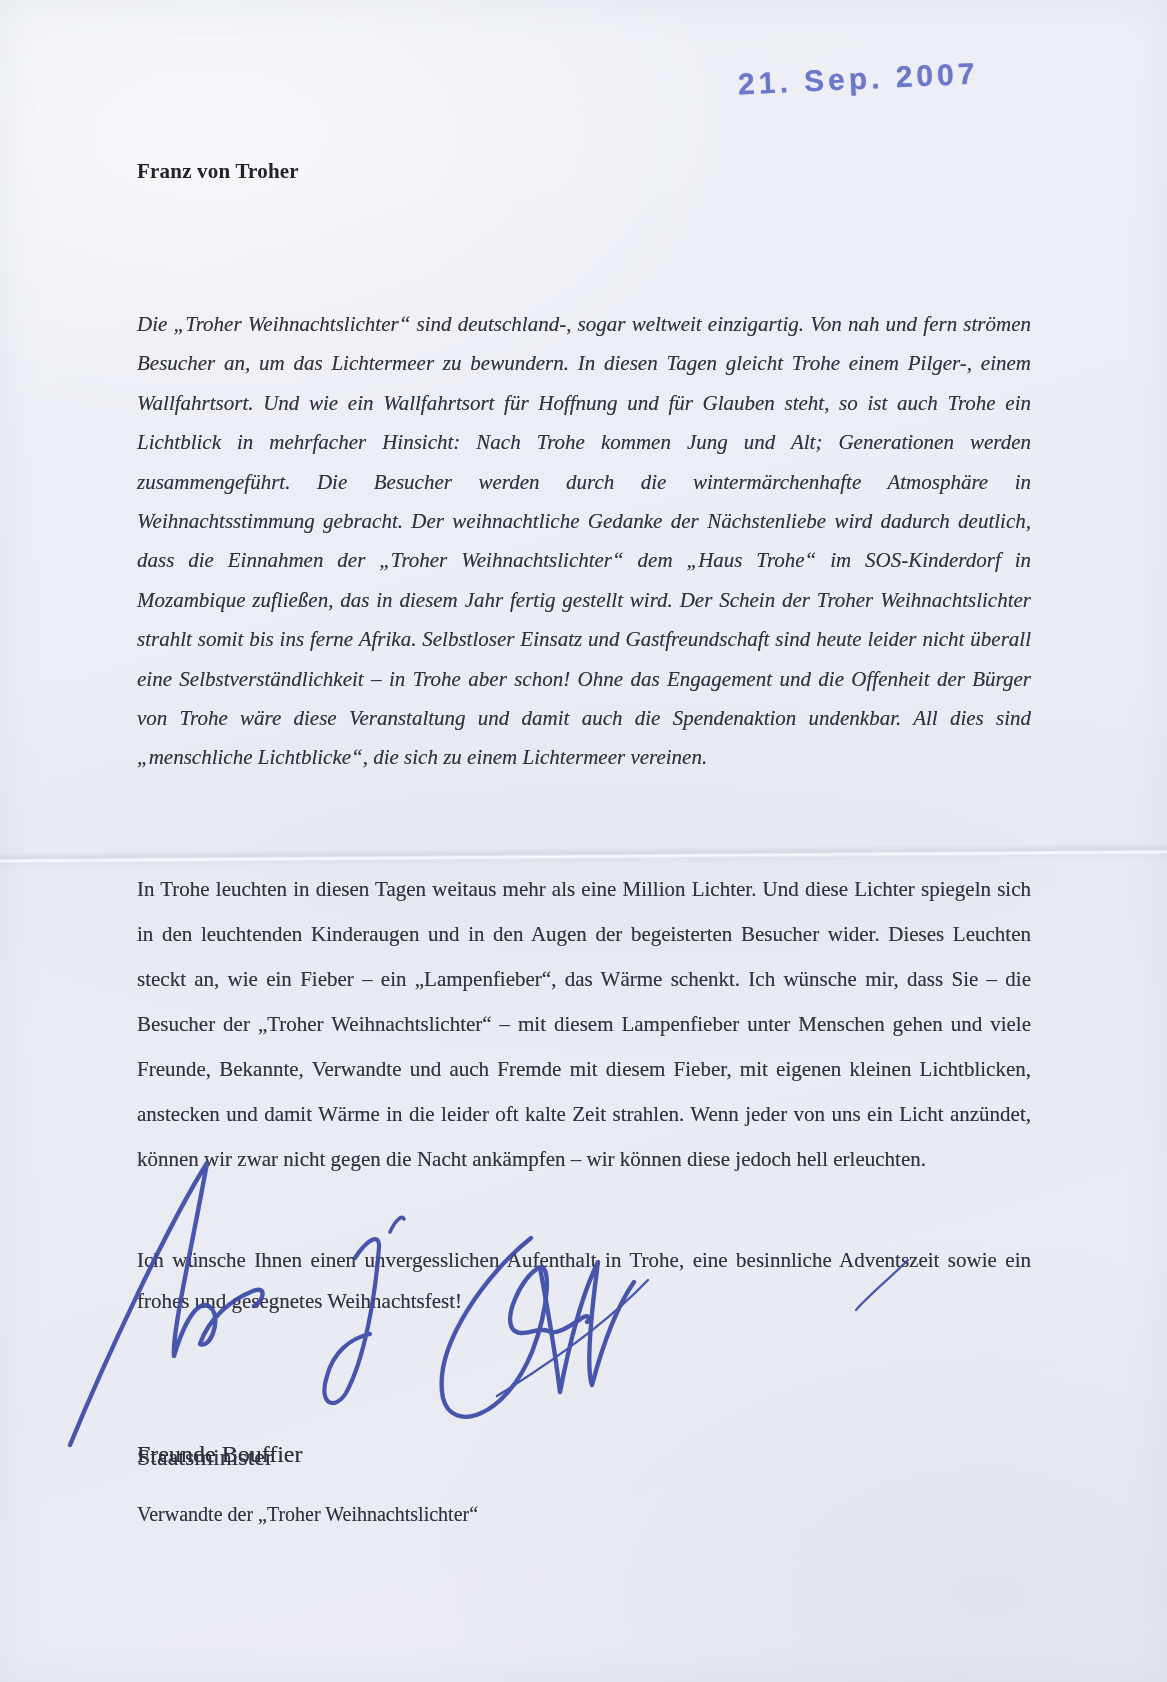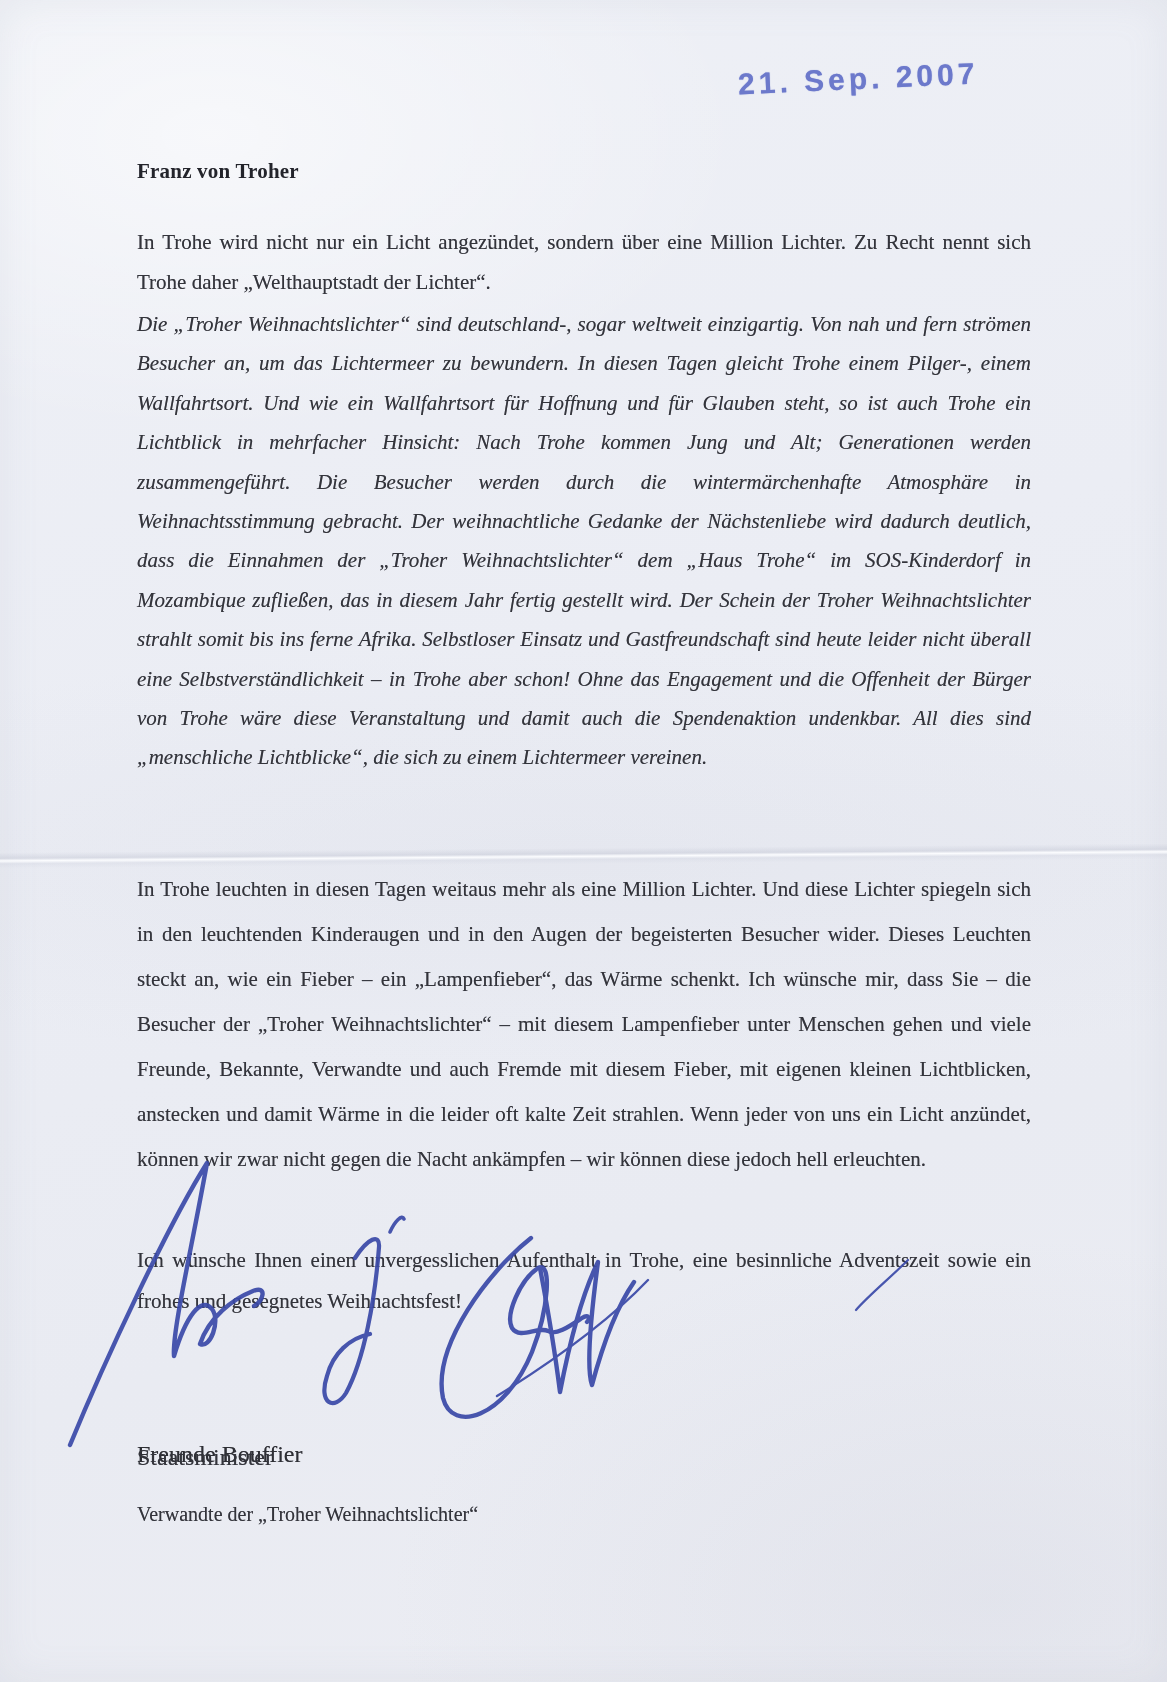--- a/index.html
+++ b/index.html
@@ -109,21 +109,20 @@
 <body>
 
 <div class="page">
 
   <div class="stamp">21. Sep. 2007</div>
 
   <div class="textcol heading">
     <div class="h-line2">Franz von Troher</div>
   </div>
 
-  <div class="textcol para p1">In Trohe wird nicht nur ein Licht angezündet, sondern über eine Million Lichter. Zu Recht nennt sich Trohe daher „Welthauptstadt der Lichter“.</div>
   <div class="textcol para p2">Die „Troher Weihnachtslichter“ sind deutschland-, sogar weltweit einzigartig. Von nah und fern strömen Besucher an, um das Lichtermeer zu bewundern. In diesen Tagen gleicht Trohe einem Pilger-, einem Wallfahrtsort. Und wie ein Wallfahrtsort für Hoffnung und für Glauben steht, so ist auch Trohe ein Lichtblick in mehrfacher Hinsicht: Nach Trohe kommen Jung und Alt; Generationen werden zusammengeführt. Die Besucher werden durch die wintermärchenhafte Atmosphäre in Weihnachtsstimmung gebracht. Der weihnachtliche Gedanke der Nächstenliebe wird dadurch deutlich, dass die Einnahmen der „Troher Weihnachtslichter“ dem „Haus Trohe“ im SOS-Kinderdorf in Mozambique zufließen, das in diesem Jahr fertig gestellt wird. Der Schein der Troher Weihnachtslichter strahlt somit bis ins ferne Afrika. Selbstloser Einsatz und Gastfreundschaft sind heute leider nicht überall eine Selbstverständlichkeit – in Trohe aber schon! Ohne das Engagement und die Offenheit der Bürger von Trohe wäre diese Veranstaltung und damit auch die Spendenaktion undenkbar. All dies sind „menschliche Lichtblicke“, die sich zu einem Lichtermeer vereinen.</div>
 
   <div class="crease"></div>
 
   <div class="textcol para p3">In Trohe leuchten in diesen Tagen weitaus mehr als eine Million Lichter. Und diese Lichter spiegeln sich in den leuchtenden Kinderaugen und in den Augen der begeisterten Besucher wider. Dieses Leuchten steckt an, wie ein Fieber – ein „Lampenfieber“, das Wärme schenkt. Ich wünsche mir, dass Sie – die Besucher der „Troher Weihnachtslichter“ – mit diesem Lampenfieber unter Menschen gehen und viele Freunde, Bekannte, Verwandte und auch Fremde mit diesem Fieber, mit eigenen kleinen Lichtblicken, anstecken und damit Wärme in die leider oft kalte Zeit strahlen. Wenn jeder von uns ein Licht anzündet, können wir zwar nicht gegen die Nacht ankämpfen – wir können diese jedoch hell erleuchten.</div>
   <div class="textcol para p4">Ich wünsche Ihnen einen unvergesslichen Aufenthalt in Trohe, eine besinnliche Adventszeit sowie ein frohes und gesegnetes Weihnachtsfest!</div>
 
   <svg class="sig-svg" viewBox="0 0 900 310" fill="none" xmlns="http://www.w3.org/2000/svg">
     <g stroke-linecap="round" stroke-linejoin="round" opacity="0.92" stroke="#3a49a8">
       <path stroke-width="4.4" d="M 30 297 C 65 212 128 77 167 15 C 151 104 132 184 134 208 C 146 168 161 148 172 161 C 181 173 170 201 160 196 C 169 169 193 151 213 143 C 228 137 223 154 214 158"></path>

